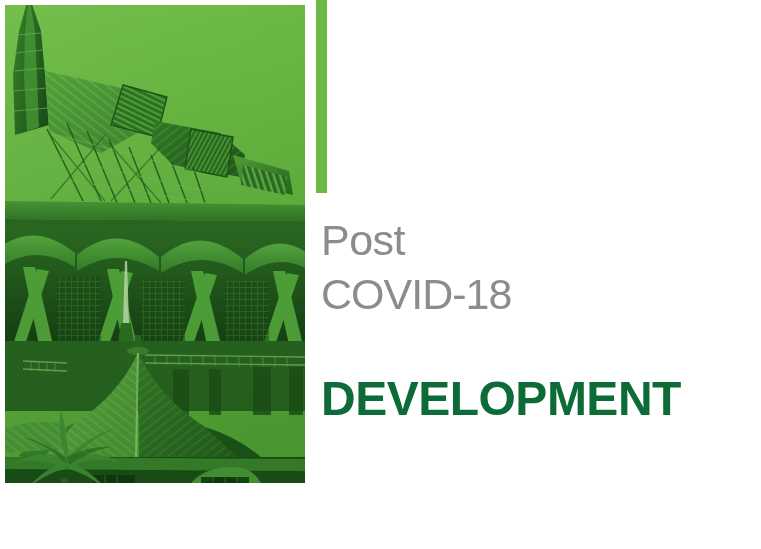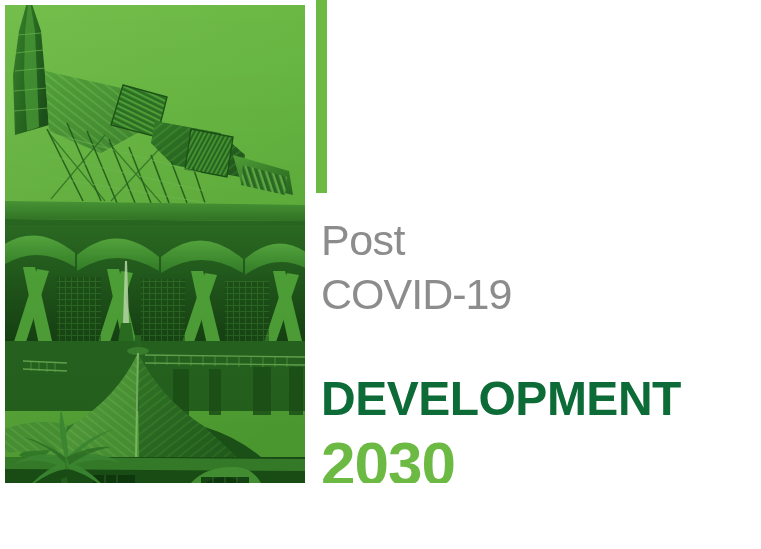--- a/index.html
+++ b/index.html
@@ -382,20 +382,19 @@
         </g>
       </svg>
     </div>
     <div class="photo-tint"></div>
   </div>
 
   <div class="accent-vertical"></div>
 
   <div class="title-block">
     <span class="line line-post">Post</span>
-    <span class="line line-covid">COVID-19</span>
+    <span class="line line-covid">COVID-18</span>
     <span class="line line-development">DEVELOPMENT</span>
-    <span class="line line-year">2030</span>
   </div>
 
   <div class="accent-bottom"></div>
 
 </div>
 
 </body></html>

